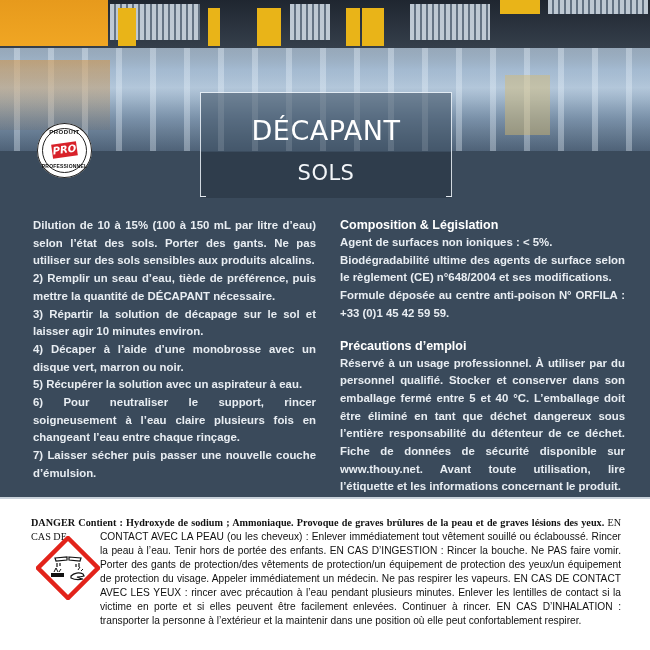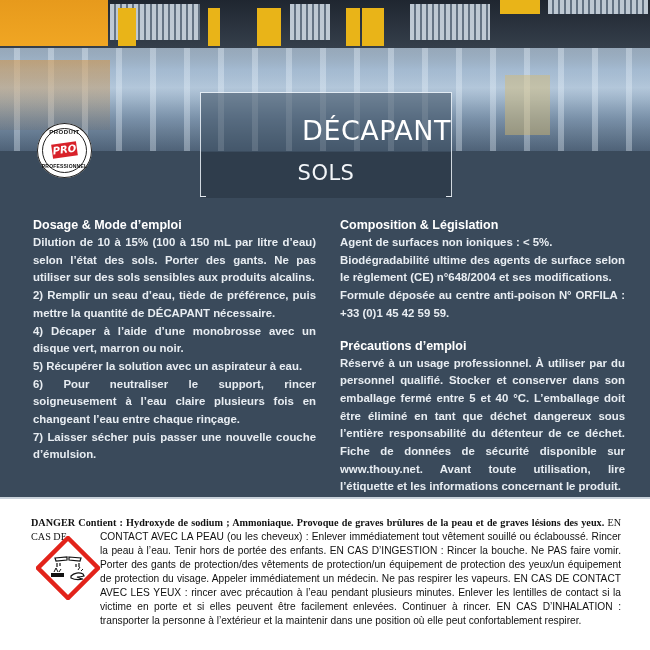--- a/index.html
+++ b/index.html
@@ -25,21 +25,21 @@
   
   .panel { position:absolute; left:0; top:151px; width:650px; height:347px; background:#3a4a5b; }
   .panel-bottom-line { position:absolute; left:0; top:497px; width:650px; height:2px; background:#c9d2db; }
 
   
   .title-box { position:absolute; left:200px; top:92px; width:252px; height:105px; border:1px solid rgba(236,242,248,.85); border-bottom:none; box-sizing:border-box; }
   .title-box-top { position:absolute; left:0; top:0; width:100%; height:59px; background:rgba(60,78,96,.55); }
   .title-box-bottom { position:absolute; left:0; top:59px; width:100%; height:46px; background:#2f3d4c; }
   .title-box .corner-l, .title-box .corner-r { position:absolute; bottom:0; width:6px; height:1px; background:#e3e9ef; }
   .title-box .corner-l { left:-1px; } .title-box .corner-r { right:-1px; }
-  .title-main { position:absolute; left:0; top:22px; width:100%; text-align:right; color:#ffffff; font-family:"DejaVu Sans", sans-serif; font-size:27px; letter-spacing:0.5px; }
+  .title-main { position:absolute; left:0; top:22px; width:100%; text-align:center; color:#ffffff; font-family:"DejaVu Sans", sans-serif; font-size:27px; letter-spacing:0.5px; }
   .title-sub { position:absolute; left:0; top:68px; width:100%; text-align:center; color:#f2f5f8; font-family:"DejaVu Sans", sans-serif; font-size:21px; letter-spacing:0.5px; }
 
   
   .pro-badge { position:absolute; left:37px; top:123px; width:55px; height:55px; border-radius:50%; background:#ffffff; box-shadow:0 0 0 1px #222 inset; }
   .pro-badge .ring { position:absolute; left:5px; top:5px; width:45px; height:45px; border-radius:50%; border:1px solid #222; box-sizing:border-box; }
   .pro-badge .pro { position:absolute; left:15px; top:20px; width:25px; height:14px; background:#d8222a; color:#fff; font-weight:bold; font-size:10px; font-style:italic; text-align:center; line-height:14px; transform:rotate(-8deg); font-family:"DejaVu Sans", sans-serif; }
   .pro-badge .arc-top { position:absolute; left:0; top:6px; width:55px; text-align:center; font-size:6px; font-weight:bold; color:#111; letter-spacing:0.5px; }
   .pro-badge .arc-bot { position:absolute; left:0; top:40px; width:55px; text-align:center; font-size:5px; font-weight:bold; color:#111; letter-spacing:0.2px; }
 
   
@@ -91,23 +91,23 @@
 </div>
 
 <div class="pro-badge">
   <div class="ring"></div>
   <div class="arc-top">PRODUIT</div>
   <div class="pro">PRO</div>
   <div class="arc-bot">PROFESSIONNEL</div>
 </div>
 
 <div class="col col-left">
-  <h3>Dosage &amp; Mode d’emploi</h3>
   <p>Dilution de 10 à 15% (100 à 150 mL par litre d’eau) selon l’état des sols. Porter des gants. Ne pas utiliser sur des sols sensibles aux produits alcalins.</p>
   <p>2) Remplir un seau d’eau, tiède de préférence, puis mettre la quantité de DÉCAPANT nécessaire.</p>
+  <p>3) Répartir la solution de décapage sur le sol et laisser agir 10 minutes environ.</p>
   <p>4) Décaper à l’aide d’une monobrosse avec un disque vert, marron ou noir.</p>
   <p>5) Récupérer la solution avec un aspirateur à eau.</p>
   <p>6) Pour neutraliser le support, rincer soigneusement à l’eau claire plusieurs fois en changeant l’eau entre chaque rinçage.</p>
   <p>7) Laisser sécher puis passer une nouvelle couche d’émulsion.</p>
 </div>
 
 <div class="col col-right">
   <h3>Composition &amp; Législation</h3>
   <p>Agent de surfaces non ioniques : &lt; 5%.</p>
   <p>Biodégradabilité ultime des agents de surface selon le règlement (CE) n°648/2004 et ses modifications.</p>

